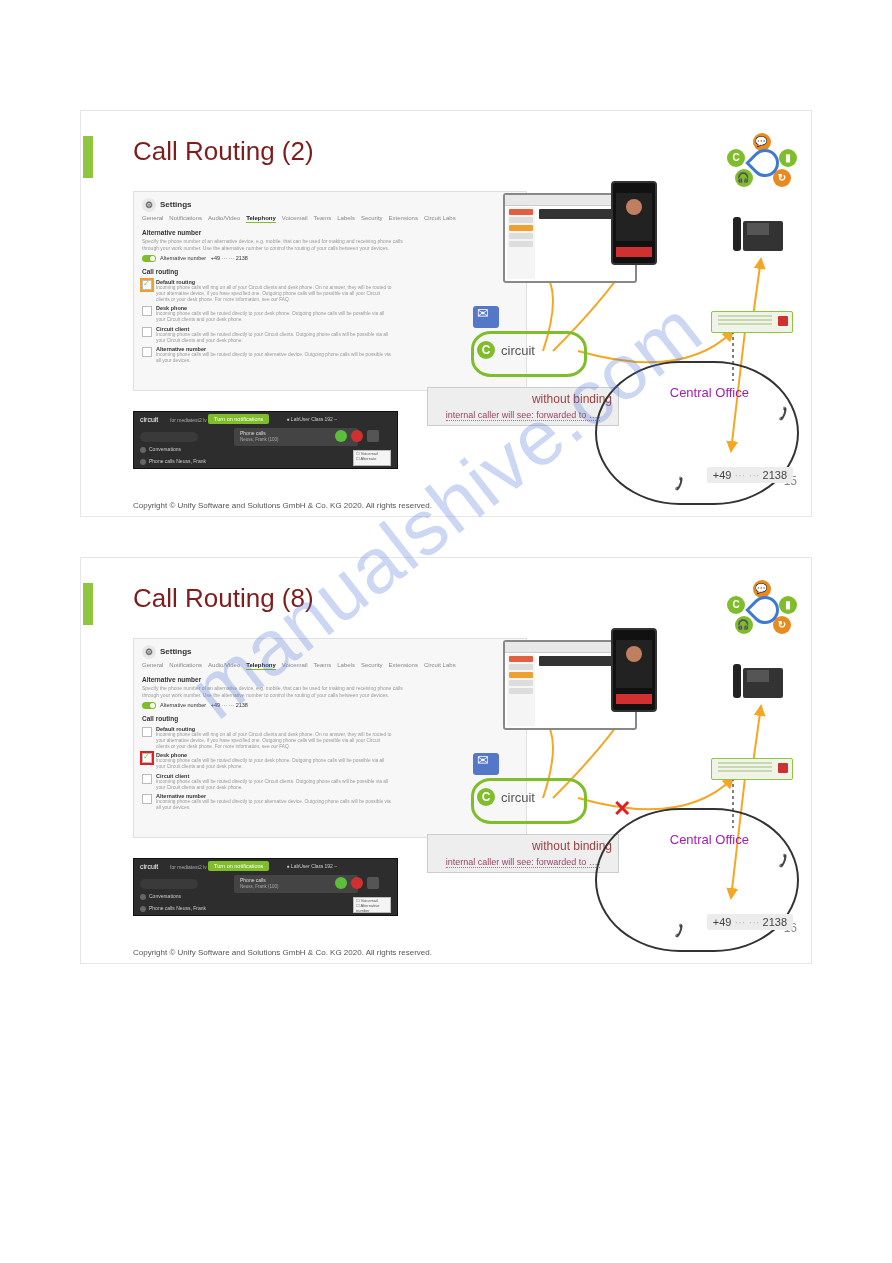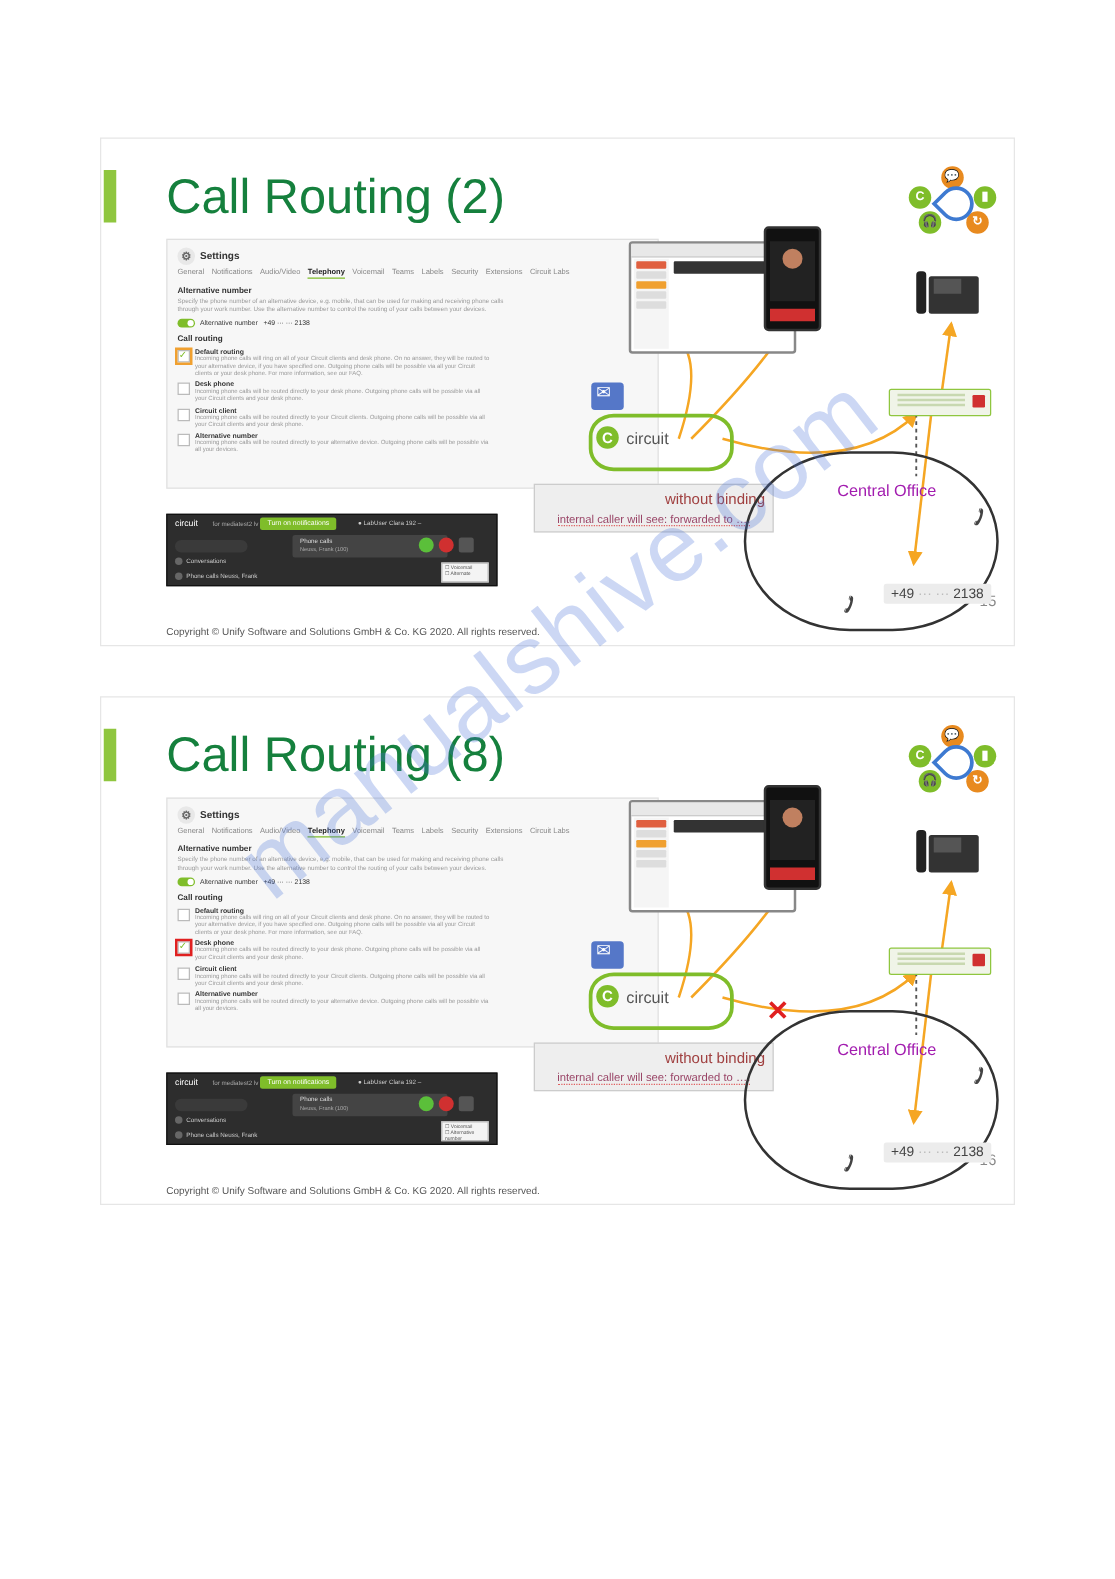--- a/index.html
+++ b/index.html
@@ -22,22 +22,22 @@
   }
   .green-bar {
     position: absolute;
     left: 2px; top: 25px;
     width: 10px; height: 42px;
     background: #8fc63f;
   }
   .slide-title {
     position: absolute;
     left: 52px; top: 25px;
-    font-size: 39px;
-    color: #15803d;
+    font-size: 26px;
+    color: #7f1d1d;
     font-weight: 400;
   }
   .page-num {
     position: absolute;
     right: 14px; bottom: 28px;
     color: #888; font-size: 12px;
   }
   .copyright {
     position: absolute;
     left: 52px; bottom: 6px;

